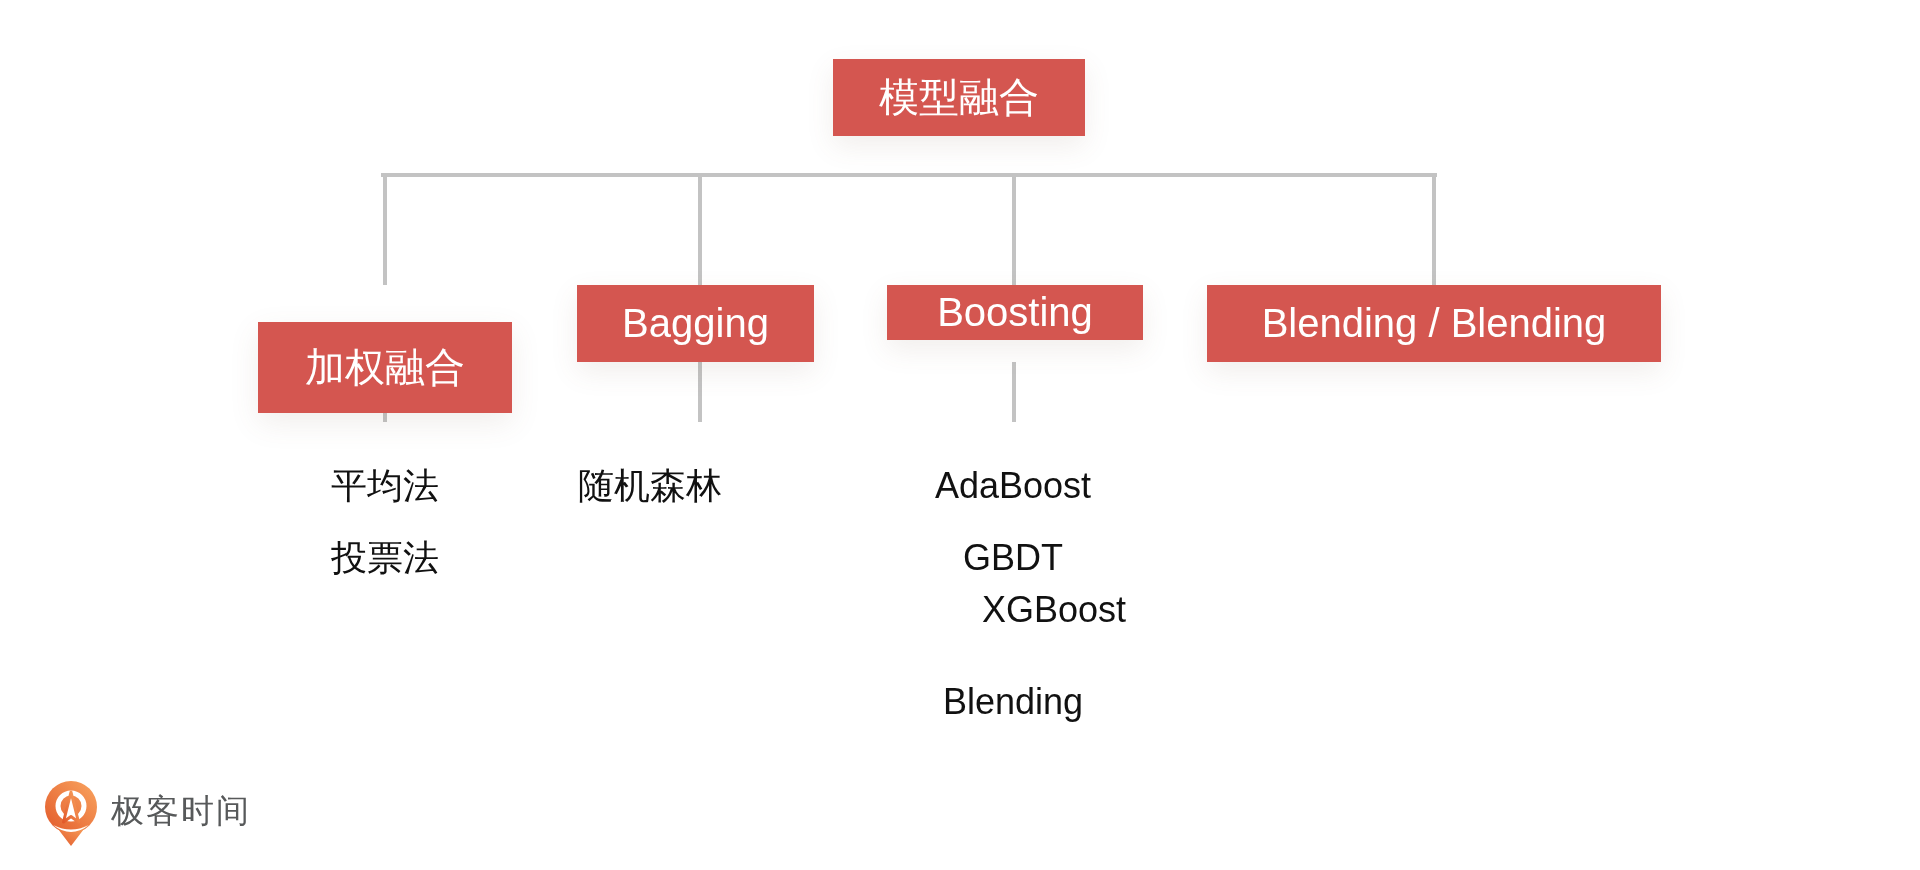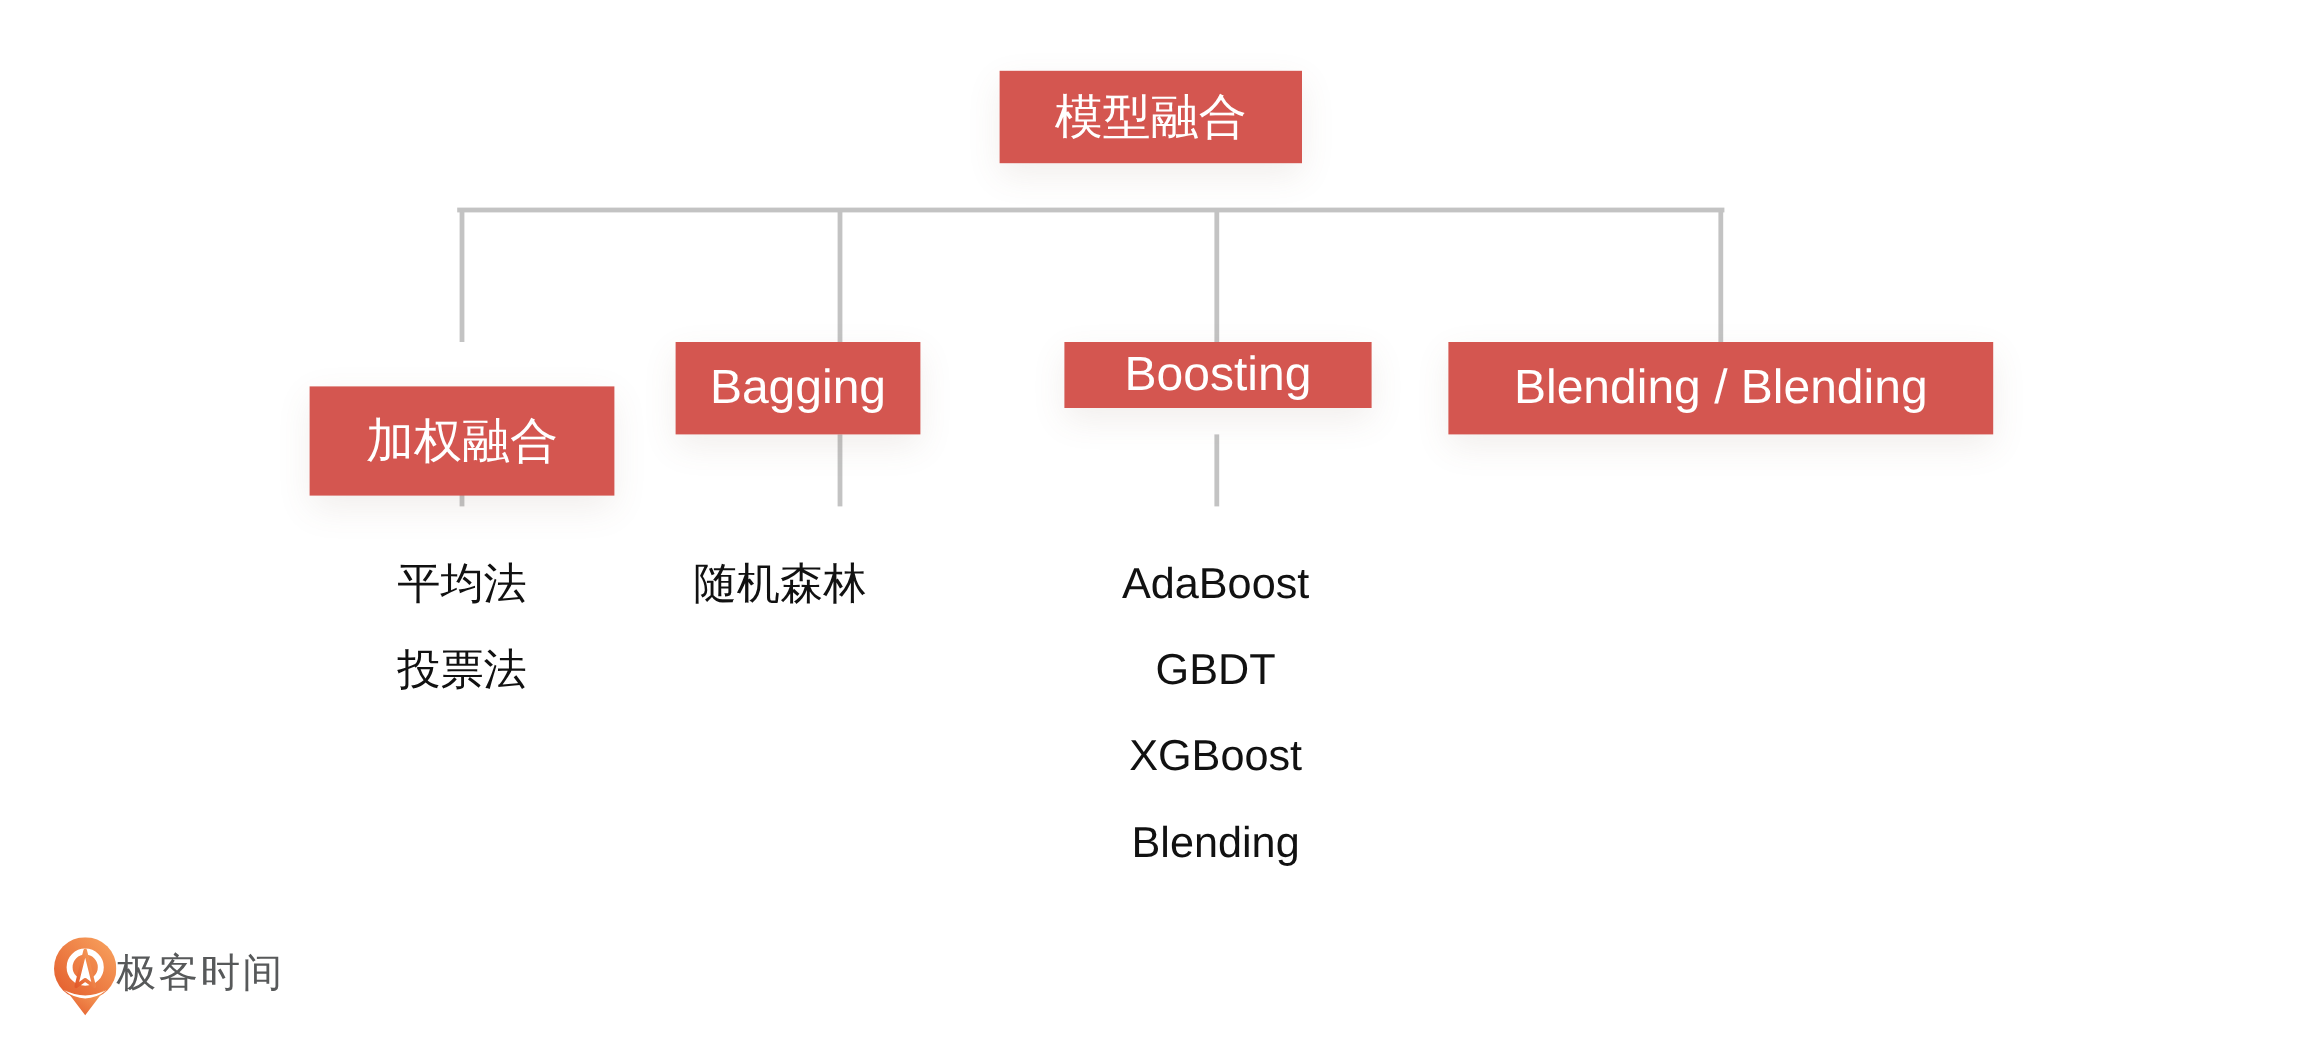--- a/index.html
+++ b/index.html
@@ -20,21 +20,21 @@
     display: flex;
     align-items: center;
     justify-content: center;
     font-size: 40px;
     font-weight: 400;
     white-space: nowrap;
     box-shadow: 0 10px 28px rgba(120, 90, 70, 0.10);
   }
   .node-root  { left: 833px;  top: 59px;  width: 252px; height: 77px; align-items: center; }
   .node-b0    { left: 258px;  top: 285px; width: 254px; height: 91px; margin-top: 37px; }
-  .node-b1    { left: 563px;  top: 285px; width: 204px; height: 77px; }
+  .node-b1    { left: 577px;  top: 285px; width: 237px; height: 77px; }
   .node-b2    { left: 887px;  top: 285px; width: 256px; height: 55px; }
   .node-b3    { left: 1207px; top: 285px; width: 454px; height: 77px; }
   
   .cline { position: absolute; background: #c3c3c3; }
   .h-main   { left: 381px;  top: 173px; width: 1056px; height: 4px; }
   .v-top-0  { left: 383px;  top: 175px; width: 4px; height: 110px; }
   .v-top-1  { left: 698px;  top: 175px; width: 4px; height: 110px; }
   .v-top-2  { left: 1012px; top: 175px; width: 4px; height: 110px; }
   .v-top-3  { left: 1432px; top: 175px; width: 4px; height: 110px; }
   .v-sub-0  { left: 383px;  top: 362px; width: 4px; height: 60px; }
@@ -47,29 +47,30 @@
     font-size: 36px;
     line-height: 36px;
     color: #111111;
     white-space: nowrap;
   }
   .leaf-c0 { left: 385px; }
   .leaf-c1 { left: 650px; }
   .leaf-c2 { left: 1013px; }
   .leaf-r0 { top: 468px; }
   .leaf-r1 { top: 540px; }
-  .leaf-r2 { top: 612px; }
+  .leaf-r2 { top: 592px; margin-left: 41px; }
   .leaf-r3 { top: 684px; }
   
   .brand {
     position: absolute;
     left: 45px;
     top: 781px;
     display: flex;
     align-items: center;
+    gap: 14px;
   }
   .brand-icon { width: 52px; height: 66px; display: block; }
   .brand-text {
     font-size: 33px;
     color: #57595a;
     font-weight: 500;
     letter-spacing: 2px;
     line-height: 33px;
     padding-bottom: 8px;
   }

